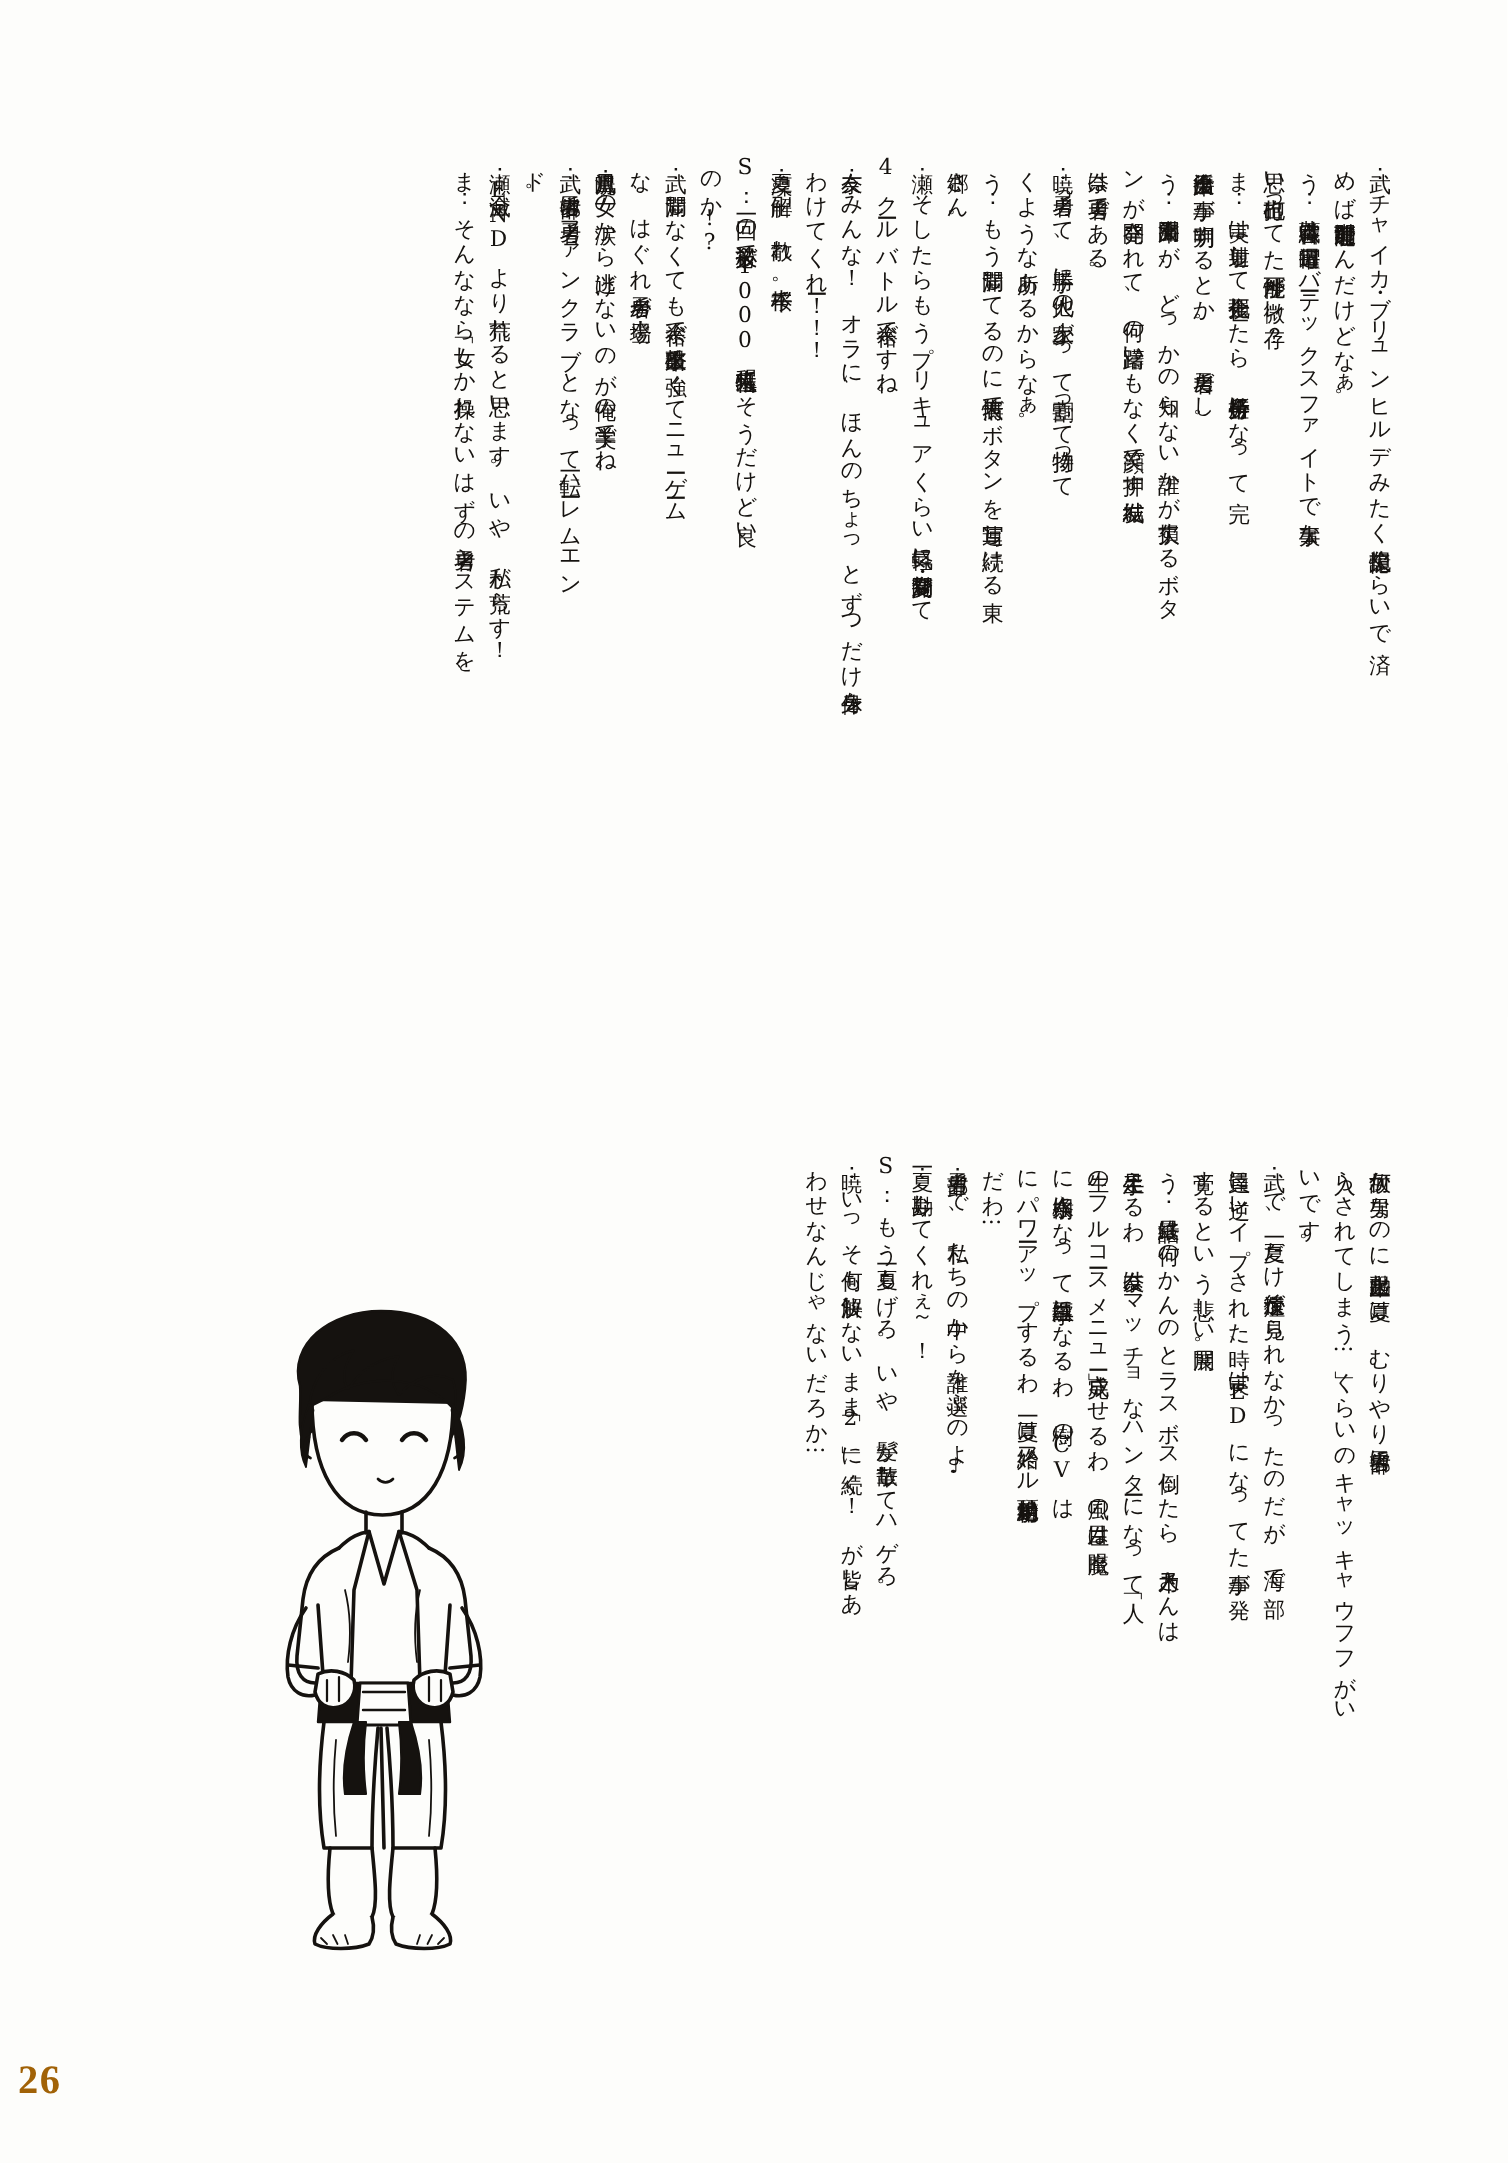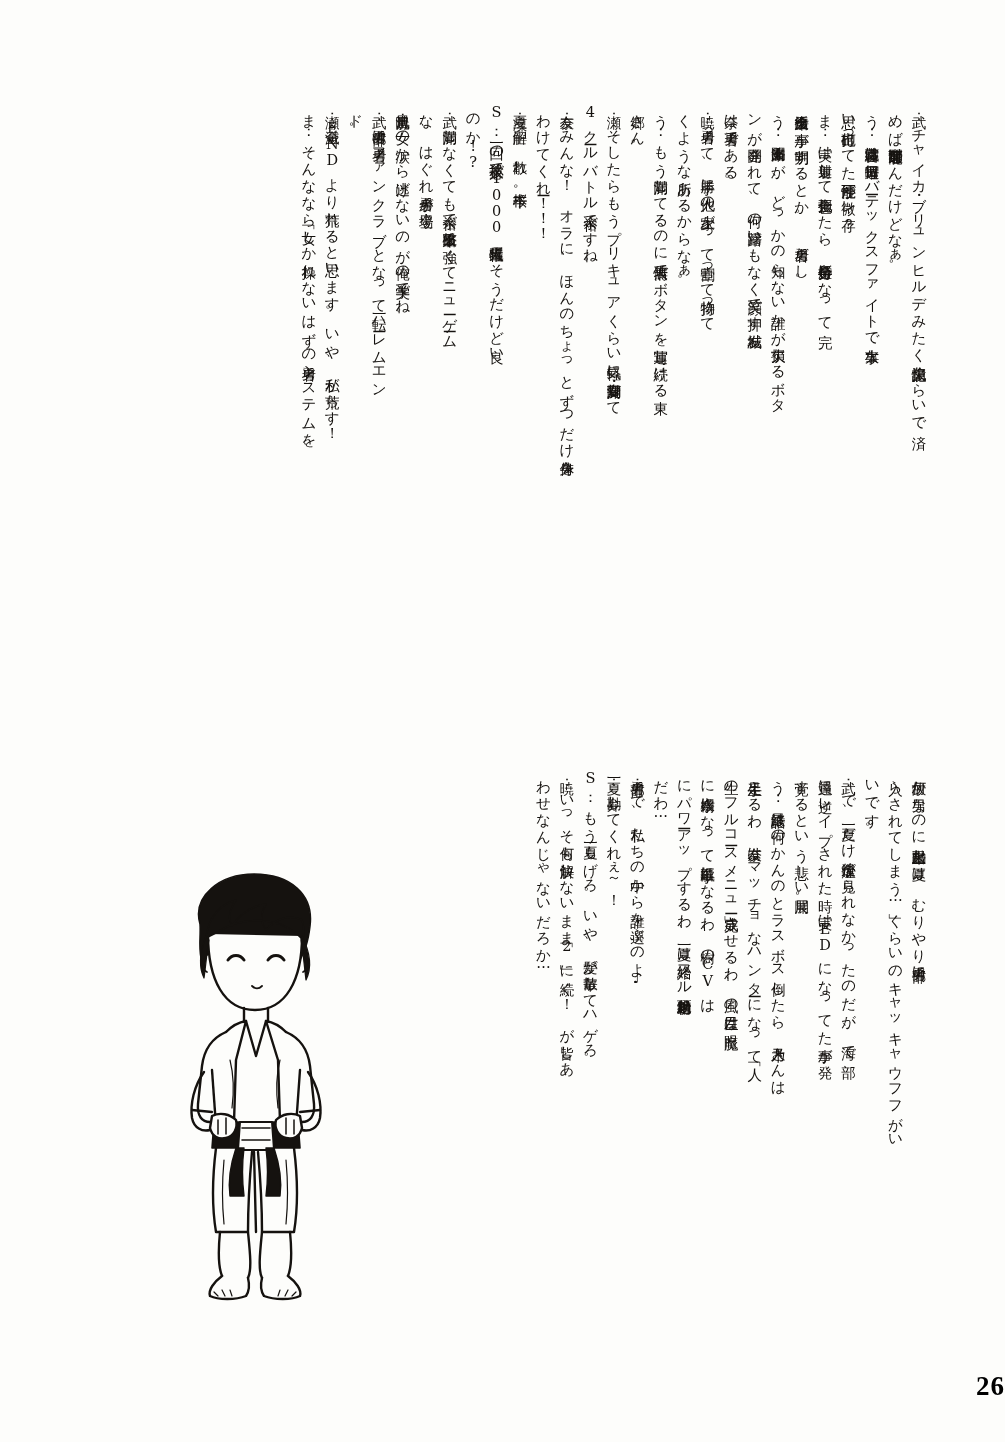--- a/index.html
+++ b/index.html
@@ -55,25 +55,25 @@
     margin: 0 1px;
     white-space: nowrap;
   }
 
   
   .page-number {
     position: absolute;
     left: 0;
     right: 0;
     bottom: 40px;
-    text-align: right;
+    text-align: left;
     font-family: "Liberation Serif", serif;
     font-size: 27px;
     font-weight: bold;
-    color: #000000;
+    color: #a16207;
     letter-spacing: 1px;
     margin-left: 12px;
   }
 
   
   .illustration {
     position: absolute;
     left: 108px;
     top: 860px;
     width: 290px;

